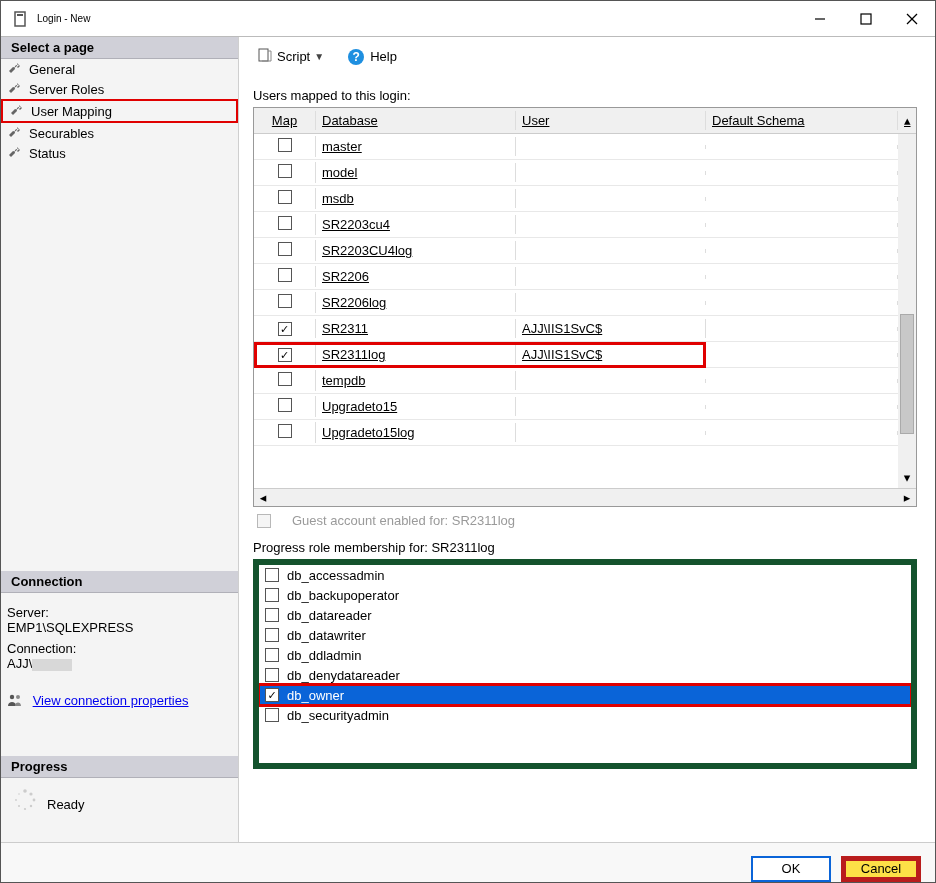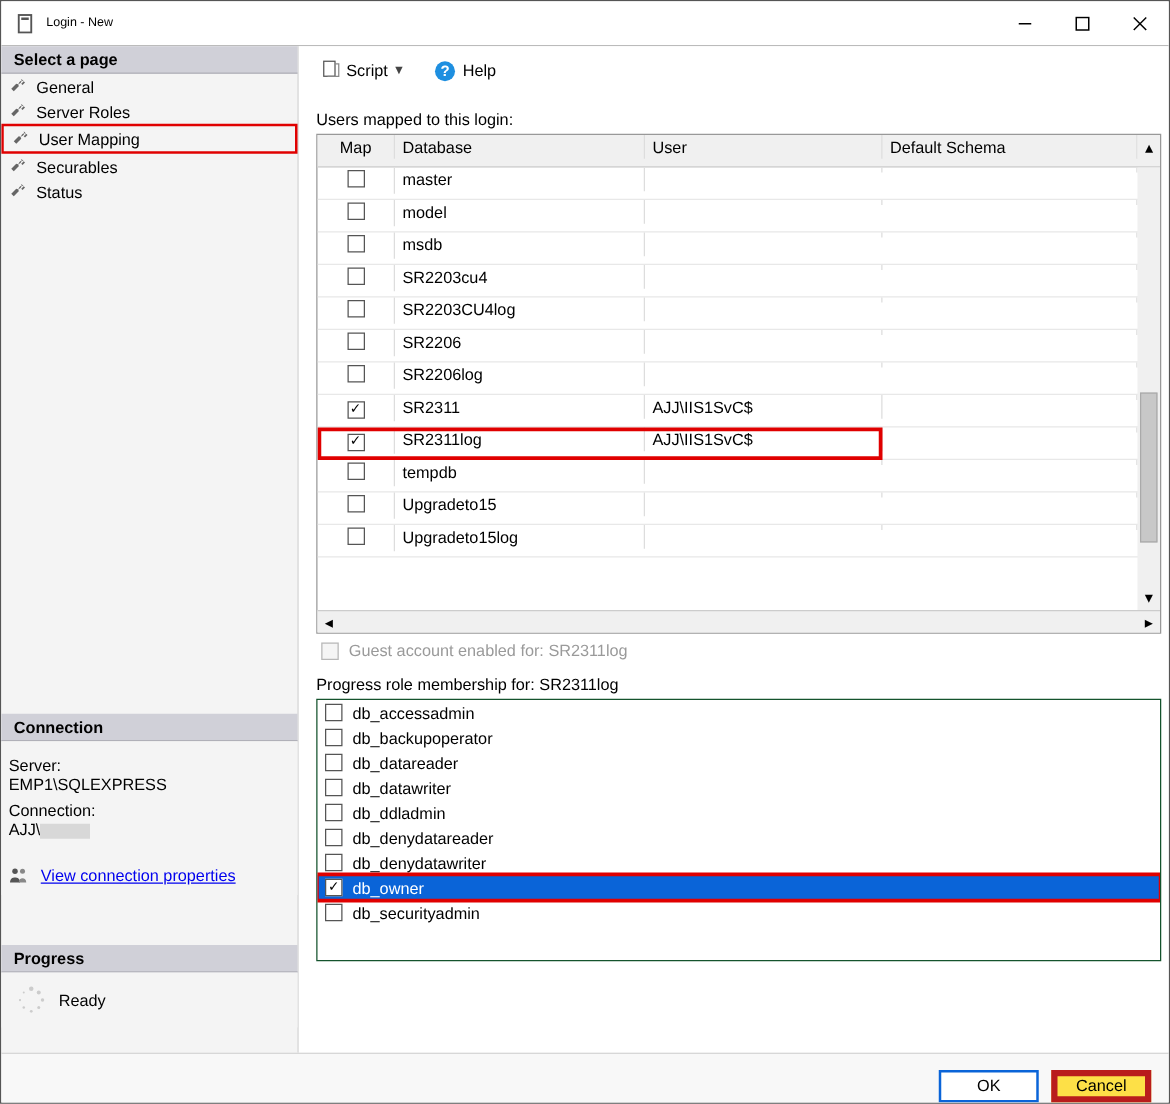--- a/index.html
+++ b/index.html
@@ -14,59 +14,59 @@
   .sidebar .sec-title { background: #d0d0d8; font-weight: bold; padding: 3px 10px; border-bottom:1px solid #b0b0b8;}
   .sidebar .pages { flex: 0 0 auto; }
   .sidebar .page-item { display: flex; align-items: center; padding: 2px 6px; cursor:default;}
   .sidebar .page-item .wrench { width:16px; height:16px; margin-right:6px; display:flex; align-items:center; justify-content:center; color:#555;}
   .sidebar .page-item.highlight-red { border: 2px solid #e00000; }
   .sidebar .spacer { flex:1; }
   .conn-sec, .prog-sec { padding: 6px; background:#f4f4f4;}
   .conn-sec .lbl { margin-top:6px; }
   .conn-sec .link { color: #0000EE; text-decoration: underline; cursor:pointer; margin-top:10px; display:inline-block;}
   .conn-sec .people-icon { display:inline-block; width:16px; vertical-align:middle; margin-right:6px; color:#555;}
-  .prog-item { display:flex; align-items:center; padding:4px 2px;}
+  .prog-item { display:flex; align-items:flex-end; padding:4px 2px;}
   .spinner { width:24px; height:24px; margin-right:10px; margin-left:4px;}
 
   .main { flex:1; display:flex; flex-direction:column; background:#fff; padding: 0; position:relative;}
   .toolbar { display:flex; align-items:center; padding: 8px 14px; gap:20px; border-bottom:0;}
   .toolbar .scriptbtn { display:flex; align-items:center; gap:4px; padding:2px 4px; cursor:pointer;}
   .toolbar .dropdown-arrow { font-size:10px; color:#444;}
   .toolbar .helpbtn { display:flex; align-items:center; gap:6px; cursor:pointer;}
   .helpicon { width:16px; height:16px; border-radius:50%; background:#1e8fe0; color:#fff; display:flex; align-items:center; justify-content:center; font-weight:bold; font-size:12px;}
 
-  .content { padding: 4px 6px 0 14px; flex:1; display:flex; flex-direction:column; overflow:hidden;}
+  .content { padding: 4px 18px 0 14px; flex:1; display:flex; flex-direction:column; overflow:hidden;}
   .subtitle { margin: 8px 0 4px 0; }
 
   .grid-wrap { border:1px solid #999; display:flex; flex-direction:column; flex:0 0 auto;}
   .grid { flex:1; display:flex; flex-direction:column; overflow:hidden;}
   .grid-body-wrap { height: 354px; overflow:hidden; position:relative;}
-  .grid-header, .grid-row { display:flex; align-items:flex-start; height:26px; }
+  .grid-header, .grid-row { display:flex; align-items:center; height:26px;text-decoration:underline; }
   .grid-header { background:#f0f0f0; border-bottom:1px solid #ccc;}
   .grid-row { border-bottom:1px solid #e8e8e8; position:relative;}
   .grid-col { padding: 2px 6px; border-right:1px solid #ddd; overflow:hidden; white-space:nowrap;}
   .col-map { width:62px; text-align:center;}
   .col-db  { width:200px; }
   .col-user{ width:190px; }
   .col-schema{ flex:1; }
   .col-scroll{ width:18px; border-right:none; background:#f0f0f0;}
   .chk { width:14px; height:14px; border:1px solid #555; display:inline-flex; align-items:center; justify-content:center; background:#fff; cursor:pointer;}
   .chk.checked::after { content:"✓"; font-size:11px; line-height:11px; color:#000;}
   .chk.disabled { border-color:#b8b8b8; background:#f5f5f5; cursor:default;}
   .red-box { position:absolute; border:3px solid #e00000; pointer-events:none; }
   .hscroll { height:18px; background:#f0f0f0; border-top:1px solid #ccc; display:flex; align-items:center; justify-content:space-between; padding:0 2px;}
   .hscroll .arrow { width:14px; height:14px; display:flex; align-items:center; justify-content:center; cursor:pointer;}
 
   .vscroll { position:absolute; right:0; top:0; width:18px; height:100%; background:#f0f0f0; display:flex; flex-direction:column; align-items:center;}
   .vscroll .arrow { width:14px; height:14px; display:flex; align-items:center; justify-content:center; cursor:pointer; margin:2px 0;}
   .vscroll .thumb { width:14px; background:#c8c8c8; border:1px solid #aaa; position:absolute; left:2px;}
 
-  .guest-row { display:flex; align-items:center; gap:8px; color:#9a9a9a; margin:6px 0 4px 4px;}
-
-  .roles-wrap { border:1px solid #14532d; height:210px; overflow:hidden; position:relative;}
+  .guest-row { display:flex; align-items:center; gap:21px; color:#9a9a9a; margin:6px 0 4px 4px;}
+
+  .roles-wrap { border:6px solid #14532d; height:210px; overflow:hidden; position:relative;}
   .role-item { display:flex; align-items:center; height:20px; padding:0 6px; gap:8px;}
   .role-item.selected { background:#0a64d8; color:#fff;}
   .role-item.selected .chk.checked::after { color:#000; }
   .role-item.highlight-red { outline:3px solid #e00000; outline-offset:-1px;}
 
   .footer { height:52px; border-top:1px solid #ccc; display:flex; align-items:center; justify-content:flex-end; padding:0 14px; gap:10px; background:#f8f8f8;}
   .btn { min-width:80px; height:26px; border:5px solid #b91c1c; background:#fde047; display:flex; align-items:center; justify-content:center; cursor:pointer;}
   .btn.default { border:2px solid #0a64d8; background:#fff;}
 
   .redacted { background:#d8d8d8; display:inline-block; width:40px; height:12px; vertical-align:middle;}
@@ -341,24 +341,20 @@
               <span>db_datawriter</span>
             </div>
             <div class="role-item">
               <span class="chk"></span>
               <span>db_ddladmin</span>
             </div>
             <div class="role-item">
               <span class="chk"></span>
               <span>db_denydatareader</span>
             </div>
-            <div class="role-item">
-              <span class="chk"></span>
-              <span>db_denydatawriter</span>
-            </div>
             <div class="role-item selected highlight-red">
               <span class="chk checked"></span>
               <span>db_owner</span>
             </div>
             <div class="role-item">
               <span class="chk"></span>
               <span>db_securityadmin</span>
             </div>
           </div>
       </div>

